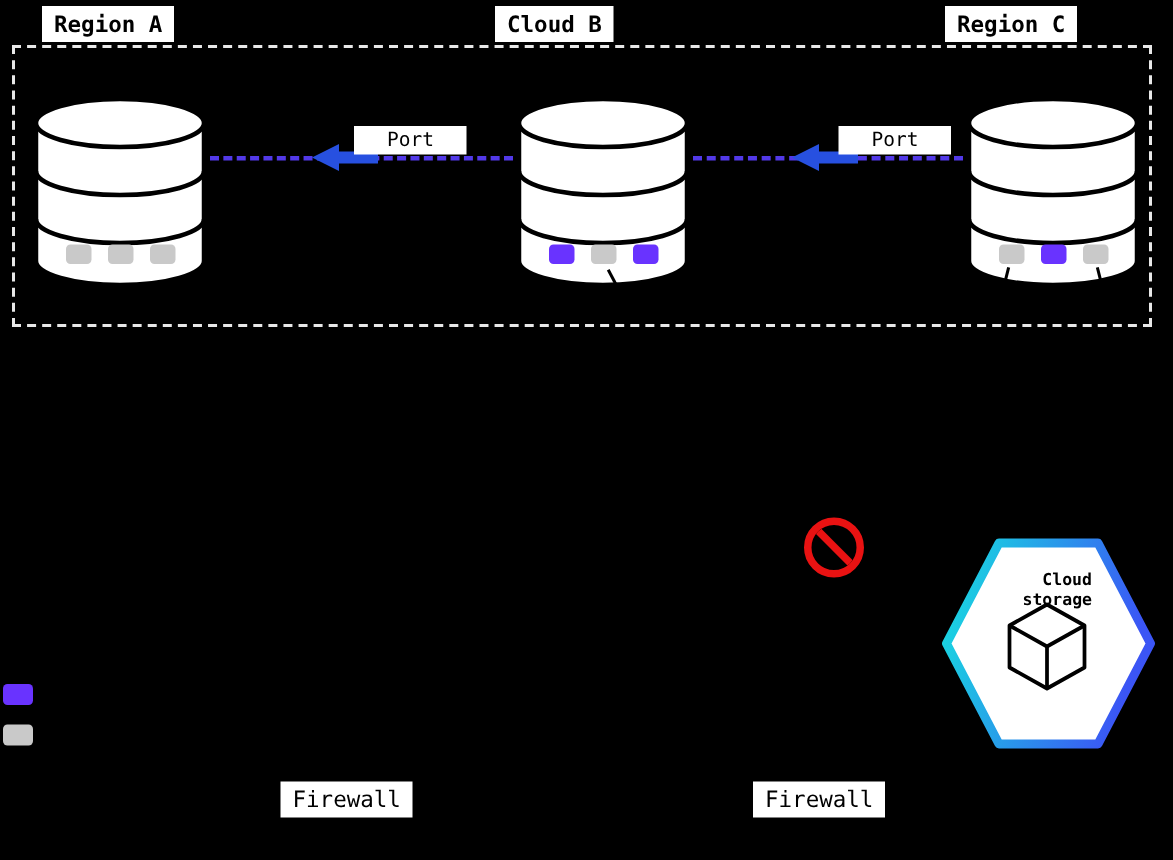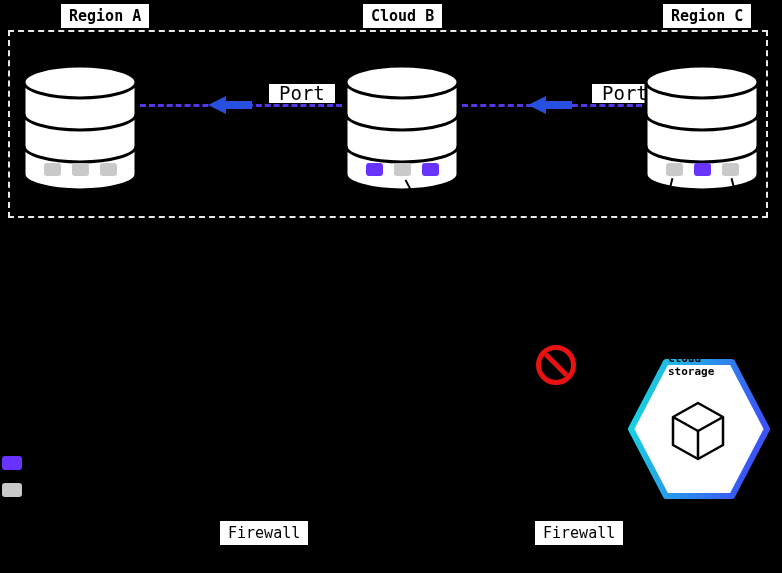--- a/index.html
+++ b/index.html
@@ -4,24 +4,24 @@
 <style>
   * { margin:0; padding:0; box-sizing:border-box; }
   html,body { background:#000; }
   .stage {
     position:relative; width:782px; height:573px; overflow:hidden;
     background:var(--background,#000);
     font-family:"DejaVu Sans Mono","Liberation Mono",monospace;
   }
   .chip {
     position:absolute; background:var(--chip-bg,#fff); color:var(--chip-text,#000);
-    font-size:15px; line-height:18px; padding:3px 8px; white-space:nowrap;margin-left:33px;
+    font-size:15px; line-height:18px; padding:3px 8px; white-space:nowrap;
   }
   .chip.bold { font-weight:bold; }
-  .chip.small { font-size:19px; line-height:15px; padding:2px 10px; }
+  .chip.small { font-size:13px; line-height:15px; padding:2px 22px; }
   .dashed-box {
     position:absolute; left:8px; top:30px; width:760px; height:188px;
     border:2px dashed var(--boundary-dash,#e8e8e8);
   }
   .db { position:absolute; width:120px; height:130px; }
   .db svg { position:absolute; left:0; top:0; }
   .db .body  { fill:var(--shape-fill,#fff); stroke:var(--shape-stroke,#000); stroke-width:3; }
   .db .band  { fill:none; stroke:var(--shape-stroke,#000); stroke-width:3; }
   .stores {
     position:absolute; left:0; top:101px; width:120px;
@@ -39,21 +39,21 @@
     position:absolute; left:536px; top:345px; width:40px; height:40px;
     border:5px solid var(--prohibit,#e91212); border-radius:50%; overflow:hidden;
   }
   .no-sign::after {
     content:""; position:absolute; left:-6px; top:12px; width:42px; height:5px;
     background:var(--prohibit,#e91212); transform:rotate(45deg);
   }
   .hex-wrap { position:absolute; left:627px; top:356px; width:144px; height:146px; }
   .hex-wrap polygon { fill:var(--shape-fill,#fff); stroke-width:6; stroke-linejoin:round; }
   .cloud-label {
-    position:absolute; left:668px; top:352px; width:60px; text-align:left;
+    position:absolute; left:668px; top:380px; width:60px; text-align:right;
     color:#000; font-size:11px; line-height:13px; font-weight:bold;
   }
   .cube-svg { position:absolute; left:669px; top:400px; }
   .cube-svg .cube-lines { fill:none; stroke:var(--shape-stroke,#000); stroke-width:2.5; stroke-linejoin:round; }
 </style>
 </head>
 <body>
 
 <div class="stage" data-name="diagram-canvas">
 

